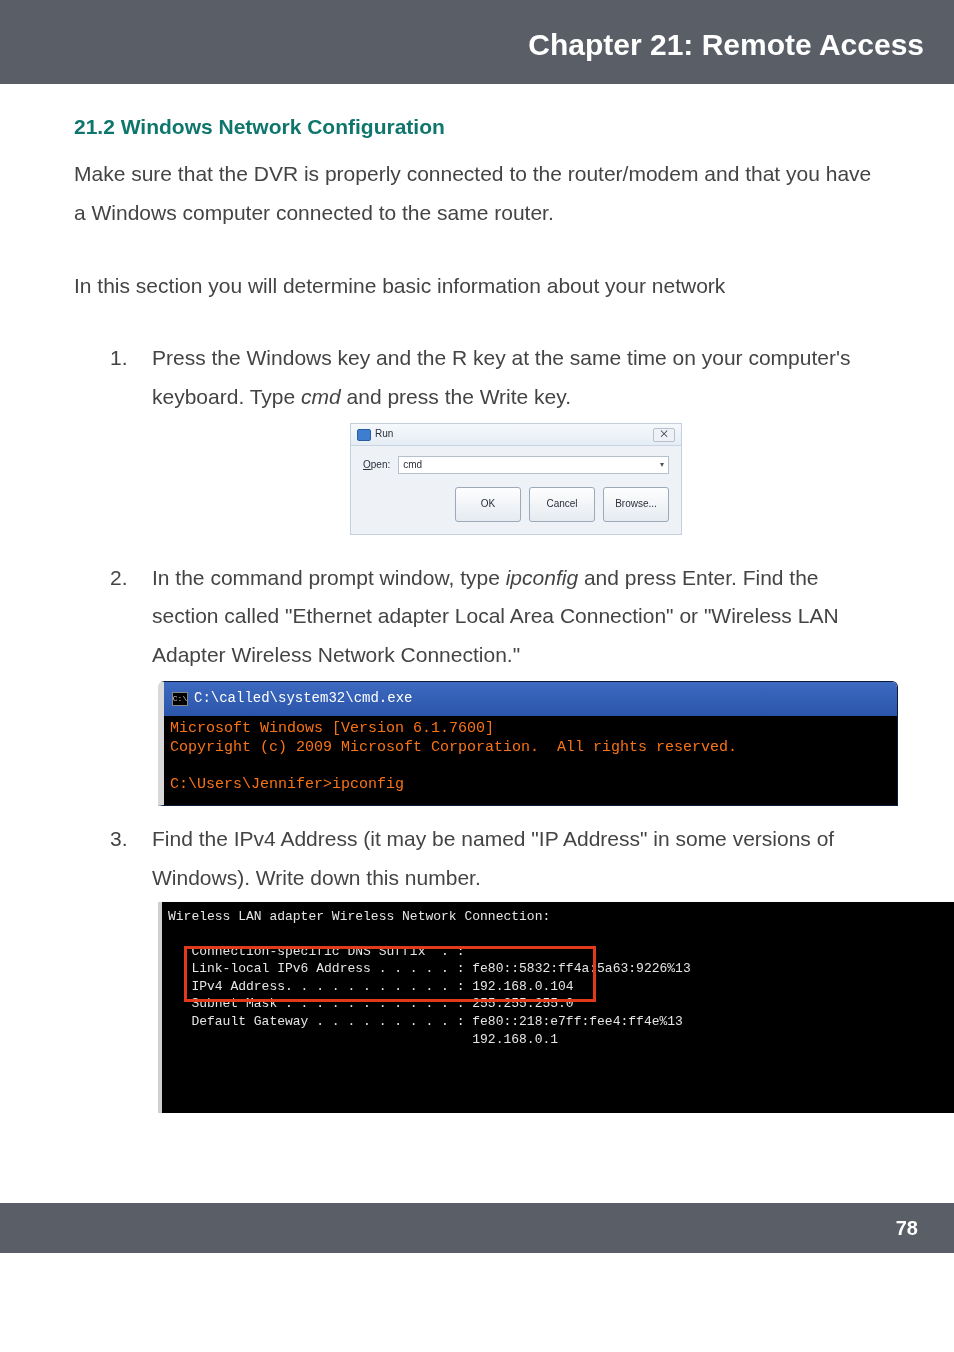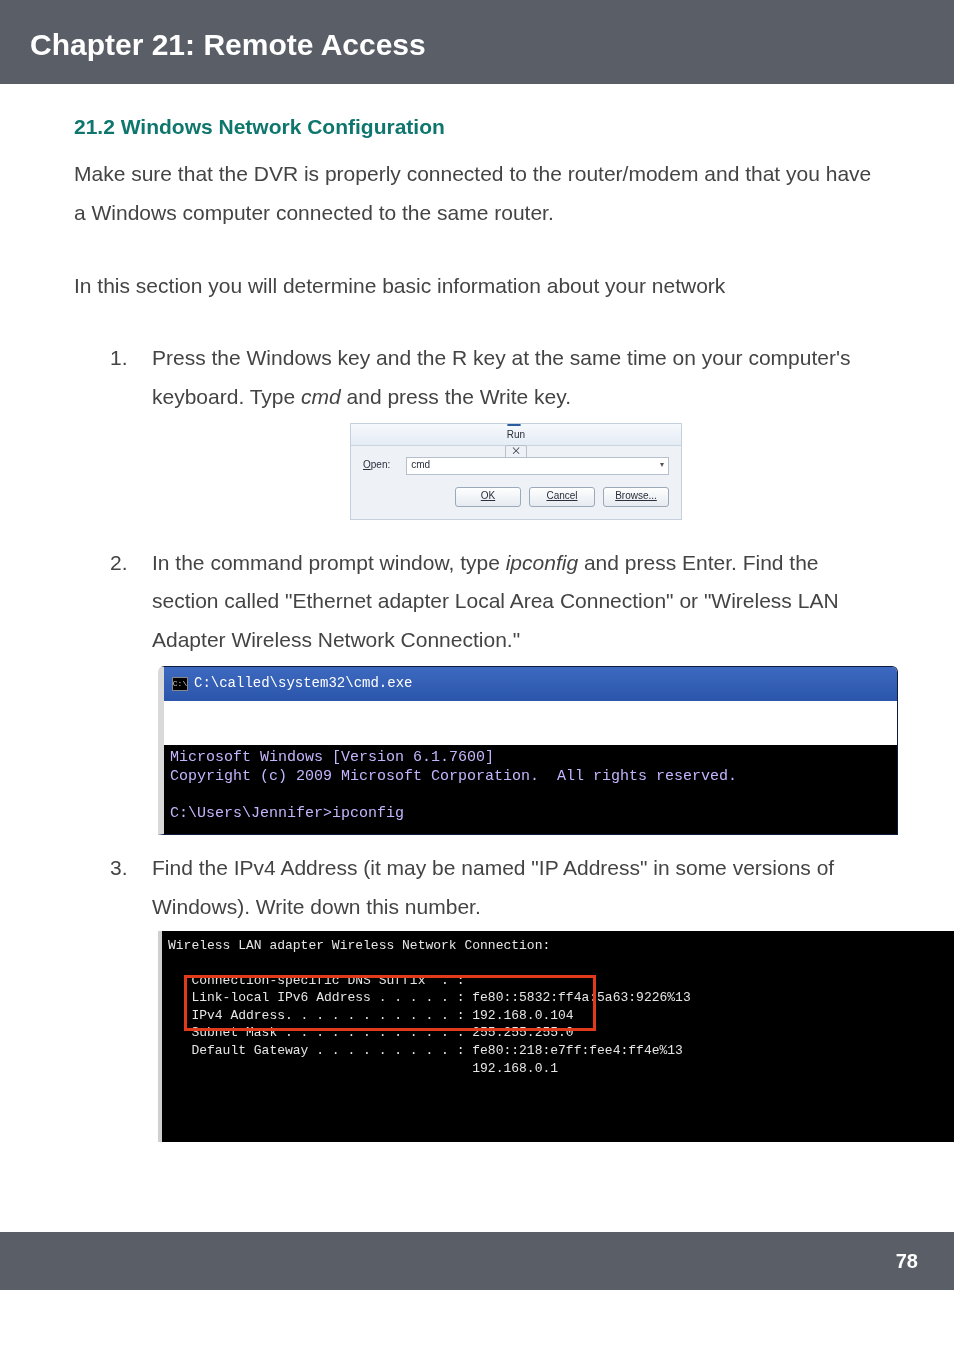--- a/index.html
+++ b/index.html
@@ -1,54 +1,54 @@
 <!DOCTYPE html>
 <html><head>
 <meta charset="utf-8">
 <style>
   * { box-sizing: border-box; margin: 0; padding: 0; }
   html, body { width: 954px; font-family: Arial, Helvetica, sans-serif; background: #fff; color: #333; }
-  .chapter-header { background: #5a5e66; color: #fff; padding: 28px 30px 22px 30px; }
+  .chapter-header { background: #5a5e66; color: #fff; padding: 28px 30px 22px 30px; text-align: right; }
   .chapter-header h1 { font-size: 30px; font-weight: bold; }
   .content { padding: 24px 74px 0 74px; font-size: 21px; line-height: 1.85; color: #444; }
   .section-title { font-weight: bold; color: #0f766e; margin-bottom: 8px; font-size: 21px; }
   .para { margin-bottom: 34px; }
   ol.steps { list-style: none; margin-left: 36px; }
   ol.steps > li { margin-bottom: 14px; }
   .step-row { display: flex; }
   .step-num { width: 42px; flex: 0 0 42px; }
   .step-body { flex: 1; }
   em.cmd { font-style: italic; }
   
   .run-dialog { width: 332px; margin: 6px auto 10px auto; border: 1px solid #c6cfdc; background: #eef2f7; font-size: 10px; color: #2b2f3b; box-shadow: 0 0 0 1px #dbe4ee inset; }
-  .run-title { display:flex; align-items:center; height:22px; padding:0 6px; background: linear-gradient(#f6f9fc,#e4ecf5); border-bottom:1px solid #cad4e0;flex-direction:column; }
+  .run-title { display:flex; align-items:center; height:22px; padding:0 6px; background: linear-gradient(#f6f9fc,#e4ecf5); border-bottom:1px solid #cad4e0; }
   .run-title .icon { width:14px; height:12px; background:#3f7dce; border:1px solid #2a5ca0; margin-right:4px; border-radius:2px; }
   .run-title .spacer { flex:1; }
   .run-title .winbtn { width:22px; height:14px; border:1px solid #b7c0cb; background:#eef2f7; border-radius:2px; font-size:9px; display:flex; align-items:center; justify-content:center; }
   .run-body { padding: 10px 12px 12px 12px; background:#eef2f7; }
   .run-desc-row { display:flex; gap:10px; align-items:flex-start; margin-bottom:8px; }
   .run-desc-row .ricon { width:26px; height:20px; border:1px solid #9db6cc; background:linear-gradient(#fefefe,#dfe9f1); border-radius:3px; flex:0 0 26px; }
   .run-desc { font-size:10px; line-height:1.25; color:#2a2a2a; }
-  .run-open-row { display:flex; align-items:flex-end; gap:16px; }
+  .run-open-row { display:flex; align-items:flex-start; gap:8px; }
   .run-open-label { font-size:10px; text-decoration: underline dotted transparent; }
   .run-open-label::first-letter { text-decoration: underline; }
   .run-input { flex:1; border:1px solid #b6c0cc; background:#fff; height:18px; padding:0 4px; font-size:10px; display:flex; align-items:center; justify-content:space-between; }
   .run-input .caret { font-size:8px; color:#555; }
   .run-buttons { display:flex; justify-content:flex-end; gap:8px; margin-top:12px; }
-  .run-buttons .btn { min-width:66px; height:20px; border:1px solid #9ca9b8; background:linear-gradient(#fefefe,#e6ebf1); border-radius:3px; font-size:10px; display:flex; align-items:center; justify-content:center;text-decoration:underline; }
+  .run-buttons .btn { min-width:66px; height:35px; border:1px solid #9ca9b8; background:linear-gradient(#fefefe,#e6ebf1); border-radius:3px; font-size:10px; display:flex; align-items:center; justify-content:center; }
   
   .cmd-win { margin: 6px 0 12px 48px; width: 740px; font-family: "Lucida Console","Courier New",monospace; border-radius:6px 6px 0 0; overflow:hidden; border:1px solid #0c1b3a; border-left:6px solid #d9d9d9;}
   .cmd-title { background: linear-gradient(#3d69c0,#2a55aa); color:#fff; font-size:14px; padding:4px 8px; display:flex; align-items:center; gap:6px;}
   .cmd-title .cicon { width:16px; height:14px; background:#000; border:1px solid #888; font-size:8px; color:#ccc; display:flex; align-items:center; justify-content:center;}
-  .cmd-body { background:#000; color:#c4b5fd; font-size:15px; padding:4px 6px 10px 6px; white-space:pre; line-height:1.25;margin-top:44px; }
+  .cmd-body { background:#000; color:#f97316; font-size:15px; padding:4px 6px 10px 6px; white-space:pre; line-height:1.25; }
   
   .ipcfg { margin: 4px 0 0 48px; width:882px; background:#000; color:#e6e6e6; font-family:"Lucida Console","Courier New",monospace; font-size:13px; padding:6px 6px 30px 6px; line-height:1.35; white-space:pre; position:relative; border-left:4px solid #d0d0d0;}
   .hl-box { position:absolute; border:3px solid #e03a1a; }
   
-  .footer { margin-top: 90px; background:#5a5e66; color:#fff; height:58px; display:flex; align-items:center; justify-content:flex-end; padding:16px 36px; font-weight:bold; font-size:20px;}
+  .footer { margin-top: 90px; background:#5a5e66; color:#fff; height:50px; display:flex; align-items:center; justify-content:flex-end; padding:16px 36px; font-weight:bold; font-size:20px;}
 </style>
 </head>
 <body>
 
 <div class="chapter-header">
   <h1>Chapter 21: Remote Access</h1>
 </div>
 
 <div class="content">
   <div class="section-title">21.2 Windows Network Configuration</div>

